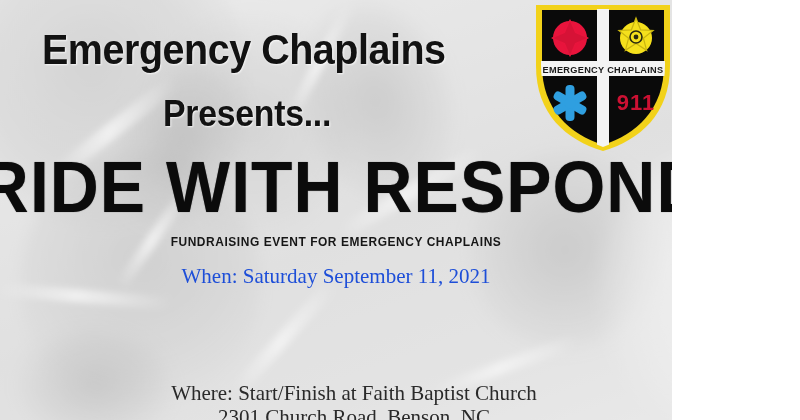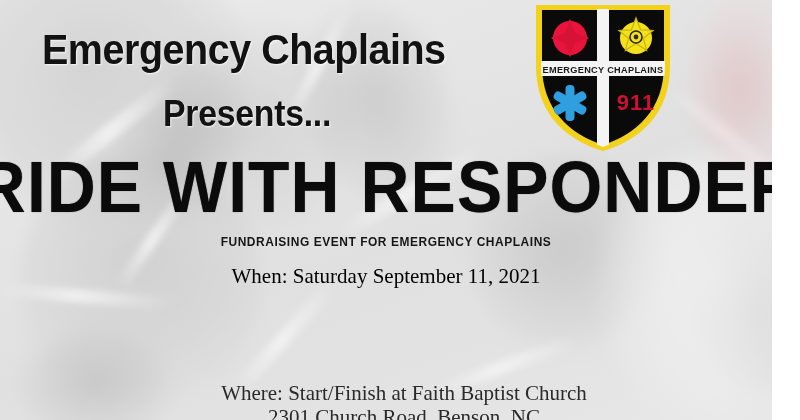--- a/index.html
+++ b/index.html
@@ -6,21 +6,21 @@
     margin: 0;
     padding: 0;
     background: #ffffff;
   }
   body {
     font-family: "Liberation Sans", sans-serif;
   }
 
   #flyer {
     position: relative;
-    width: 772px;
+    width: 672px;
     height: 420px;
     overflow: hidden;
     background: #d8d8d8;
   }
 
   
   .bg-base {
     position: absolute;
     inset: 0;
     background:
@@ -150,21 +150,21 @@
     white-space: nowrap;
   }
 
   .details {
     position: absolute;
     left: 0; right: 0; top: 264px;
     text-align: center;
     font-family: "Liberation Serif", serif;
     font-size: 21px;
     line-height: 24px;
-    color: #000000;
+    color: #1d4ed8;
   }
   .details .line { white-space: nowrap; }
   .details .gap { display: inline-block; width: 26px; }
 
   .where {
     position: absolute;
     left: 0; right: 0; top: 381px;
     text-align: center;
     font-family: "Liberation Serif", serif;
     font-size: 21px;

